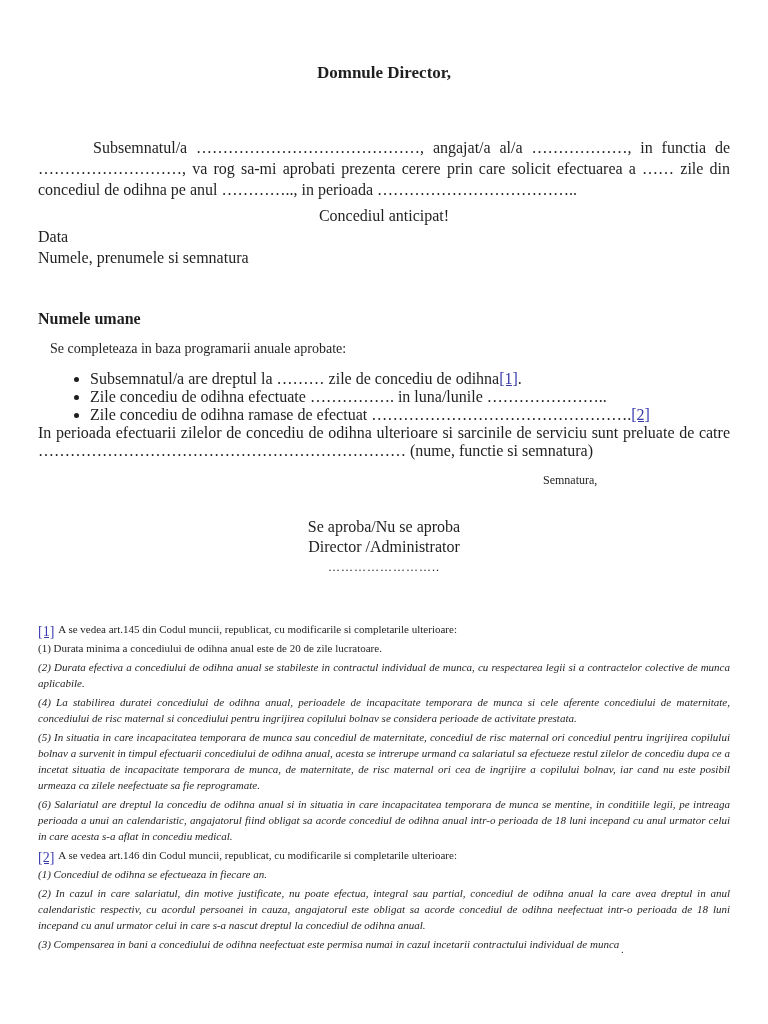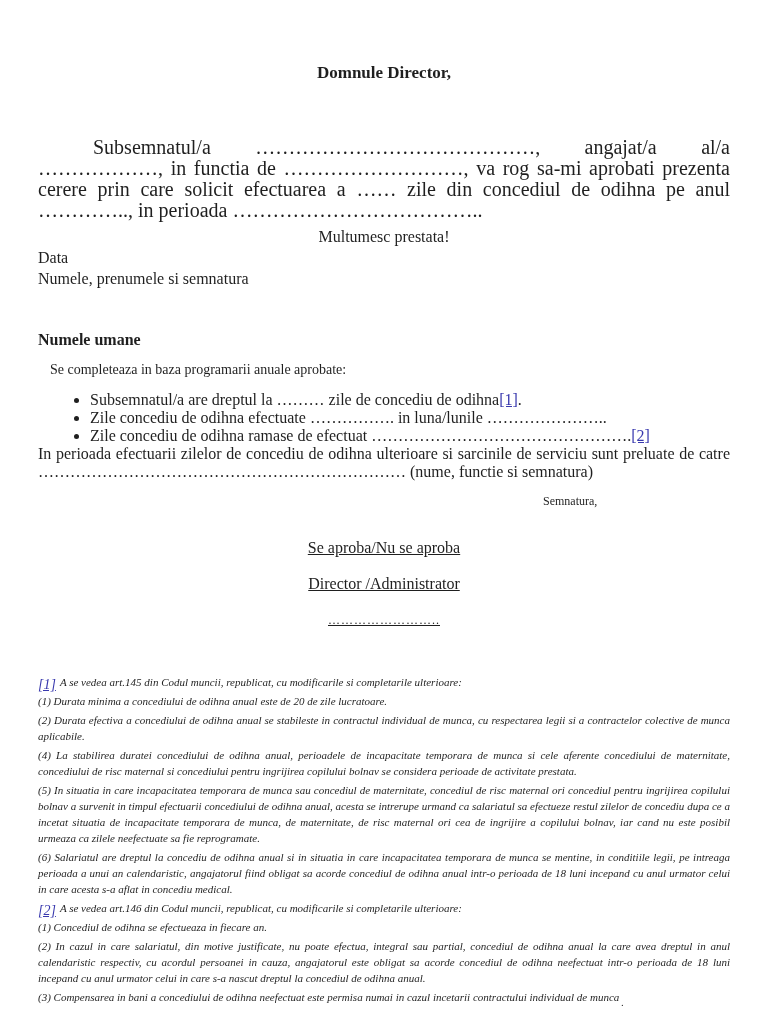--- a/index.html
+++ b/index.html
@@ -24,21 +24,21 @@
     padding-top: 62px;
     text-align: center;
     font-size: 17px;
     font-weight: bold;
     line-height: 21px;
   }
   .request-para {
     margin: 54px 0 0 0;
     text-align: justify;
     text-indent: 55px;
-    font-size: 20px;
+    font-size: 16px;
     line-height: 21px;
   }
   .thanks {
     margin: 5px 0 0 0;
     text-align: center;
     font-size: 16px;
     line-height: 21px;
   }
   .date-label {
     margin: 0;
@@ -80,39 +80,37 @@
   .signature-label {
     margin: 10px 0 0 505px;
     font-size: 12px;
     line-height: 21px;
   }
   .approval {
     margin: 26px 0 0 0;
     text-align: center;
   }
   .approval p {
-    margin: 16px;
+    margin: 0;
     font-size: 16px;
     line-height: 20px;
-    text-decoration: underline;
   }
   .approval .dots {
     font-size: 12px;
     line-height: 20px;
     letter-spacing: 1px;
   }
   .footnotes {
     margin-top: 44px;
   }
   .fn {
     margin: 0 0 3px 0;
     font-size: 11px;
     line-height: 16px;
     text-align: justify;
-    font-style: italic;
   }
   .fn[data-style="italic"] { font-style: italic; }
   .fn-head { text-align: left; }
   a.ref {
     color: #3939ae;
     text-decoration: underline;
     cursor: pointer;
   }
   a.fn-marker {
     color: #3939ae;
@@ -131,21 +129,21 @@
 </style>
 </head>
 <body>
 
 <div class="page">
 
   <h1 class="doc-title">Domnule Director,</h1>
 
   <p class="request-para">Subsemnatul/a ……………………………………, angajat/a al/a ………………, in functia de ………………………, va rog sa-mi aprobati prezenta cerere prin care solicit efectuarea a …… zile din concediul de odihna pe anul ………….., in perioada ………………………………..</p>
 
-  <p class="thanks">Multumesc prestata!</p>
+  <p class="thanks">Concediul anticipat!</p>
 
   <p class="date-label">Data</p>
 
   <p class="sig-caption">Numele, prenumele si semnatura</p>
 
   <div>
     <p class="hr-title">Numele umane</p>
     <p class="hr-intro">Se completeaza in baza programarii anuale aprobate:</p>
 
     <ul class="entitlement-list">

